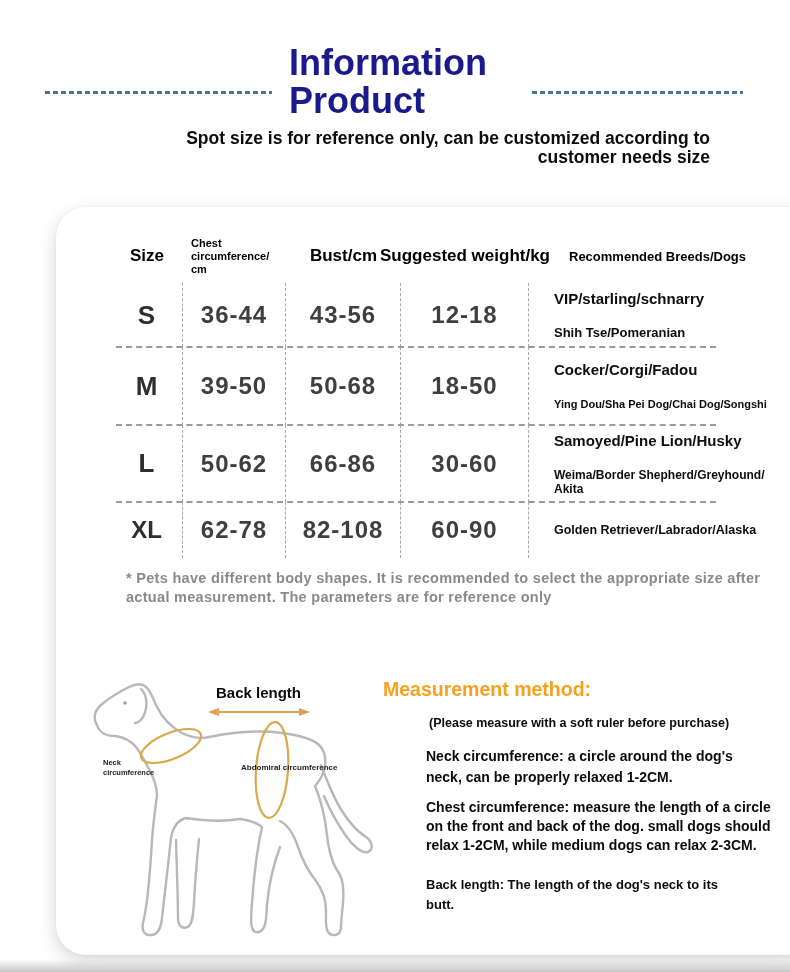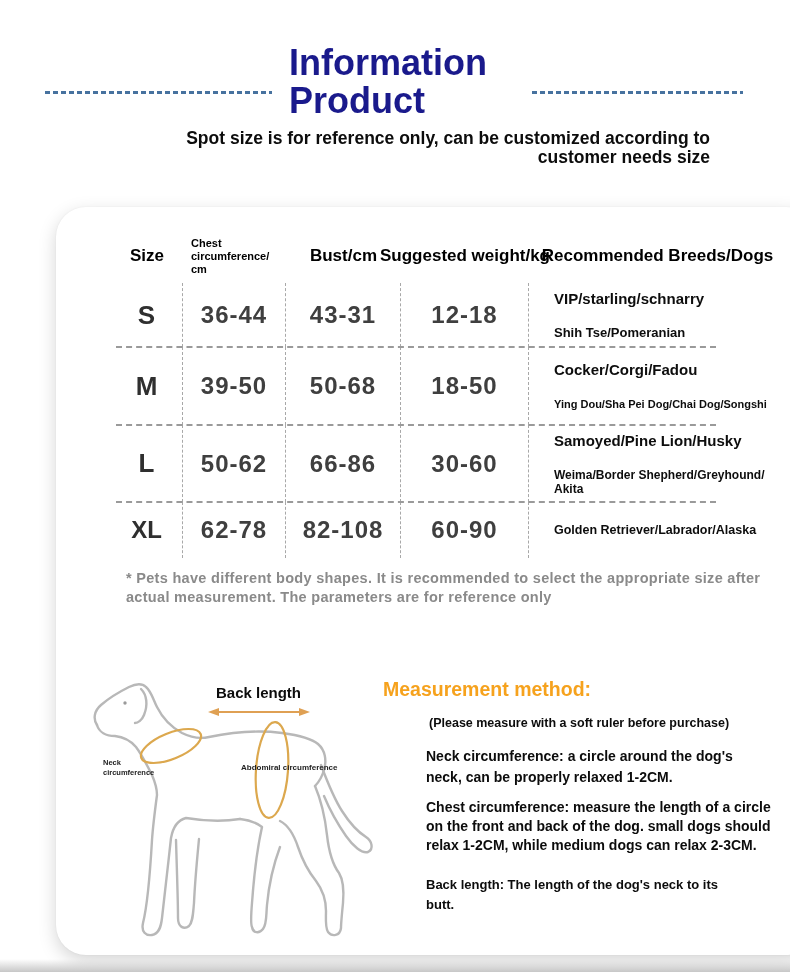--- a/index.html
+++ b/index.html
@@ -47,21 +47,21 @@
   }
   .trow.body .cell:not(:last-child){border-right:1px dashed #a8a8a8;}
   .cell{display:flex;align-items:center;justify-content:center;}
   .h-size{font-size:17px;font-weight:bold;color:#000;}
   .h-neck{
     font-size:11px;line-height:13px;font-weight:bold;color:#000;
     align-items:center;justify-content:flex-start;padding-left:8px;
   }
   .h-neck .two-line{display:block;}
   .h-bust,.h-weight{font-size:17px;font-weight:bold;color:#000;white-space:nowrap;}
-  .h-breeds{font-size:17px;font-weight:bold;color:#000;white-space:nowrap;}
+  .h-breeds{font-size:13px;font-weight:bold;color:#000;white-space:nowrap;}
   .size-cell{font-size:26px;font-weight:bold;color:#2f2f2f;}
   .row-xl .size-cell{font-size:24px;}
   .num-cell{font-size:24px;font-weight:bold;color:#3f3f3f;letter-spacing:1px;}
   .breeds-cell{
     flex-direction:column;align-items:flex-start;justify-content:center;
     padding-left:25px;gap:19px;
   }
   .breeds-main{font-size:15px;font-weight:bold;color:#0d0d0d;white-space:nowrap;}
   .breeds-sub{font-size:11.5px;font-weight:bold;color:#0d0d0d;line-height:14px;max-width:240px;}
   .row-s .breeds-sub{font-size:13px;}
@@ -116,21 +116,21 @@
         </span>
       </div>
       <div class="cell h-bust">Bust/cm</div>
       <div class="cell h-weight">Suggested weight/kg</div>
       <div class="cell h-breeds">Recommended Breeds/Dogs</div>
     </div>
 
     <div class="trow body row-s">
       <div class="cell size-cell">S</div>
       <div class="cell num-cell">36-44</div>
-      <div class="cell num-cell">43-31</div>
+      <div class="cell num-cell">43-56</div>
       <div class="cell num-cell">12-18</div>
       <div class="cell breeds-cell">
         <div class="breeds-main">VIP/starling/schnarry</div>
         <div class="breeds-sub">Shih Tse/Pomeranian</div>
       </div>
     </div>
 
     <div class="trow body dashed row-m">
       <div class="cell size-cell">M</div>
       <div class="cell num-cell">39-50</div>

